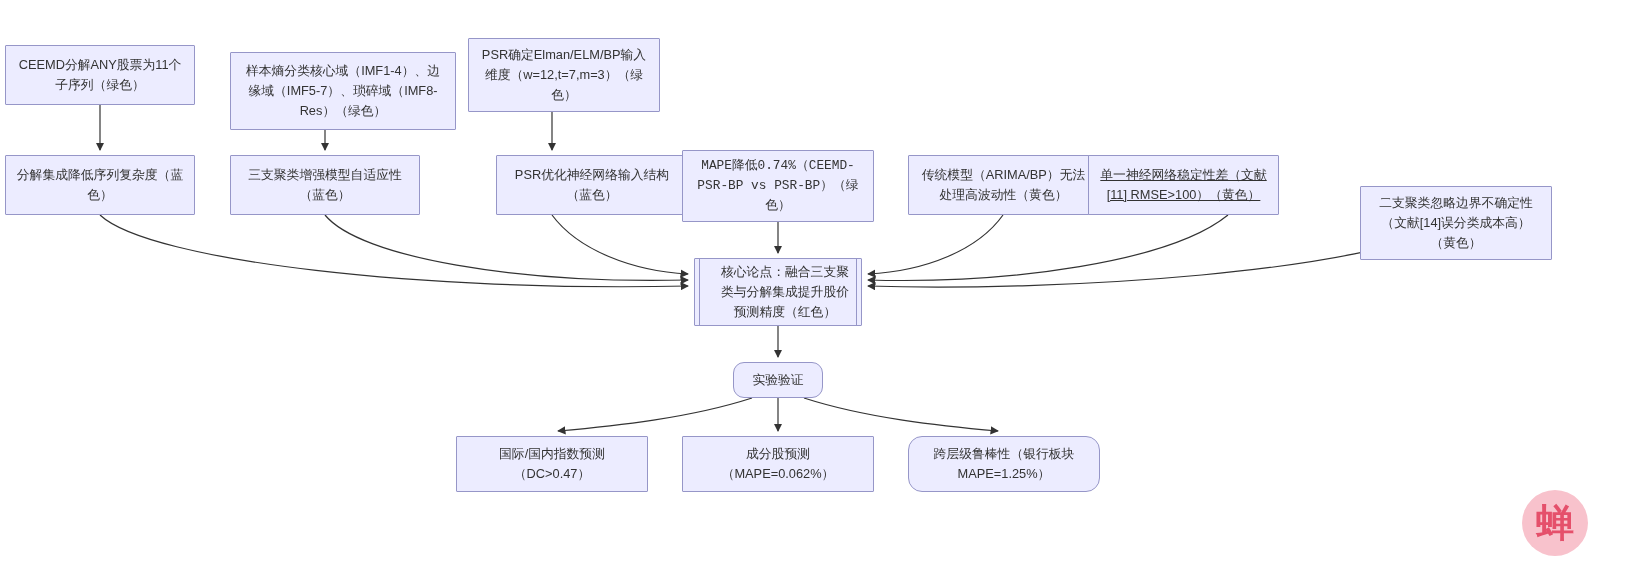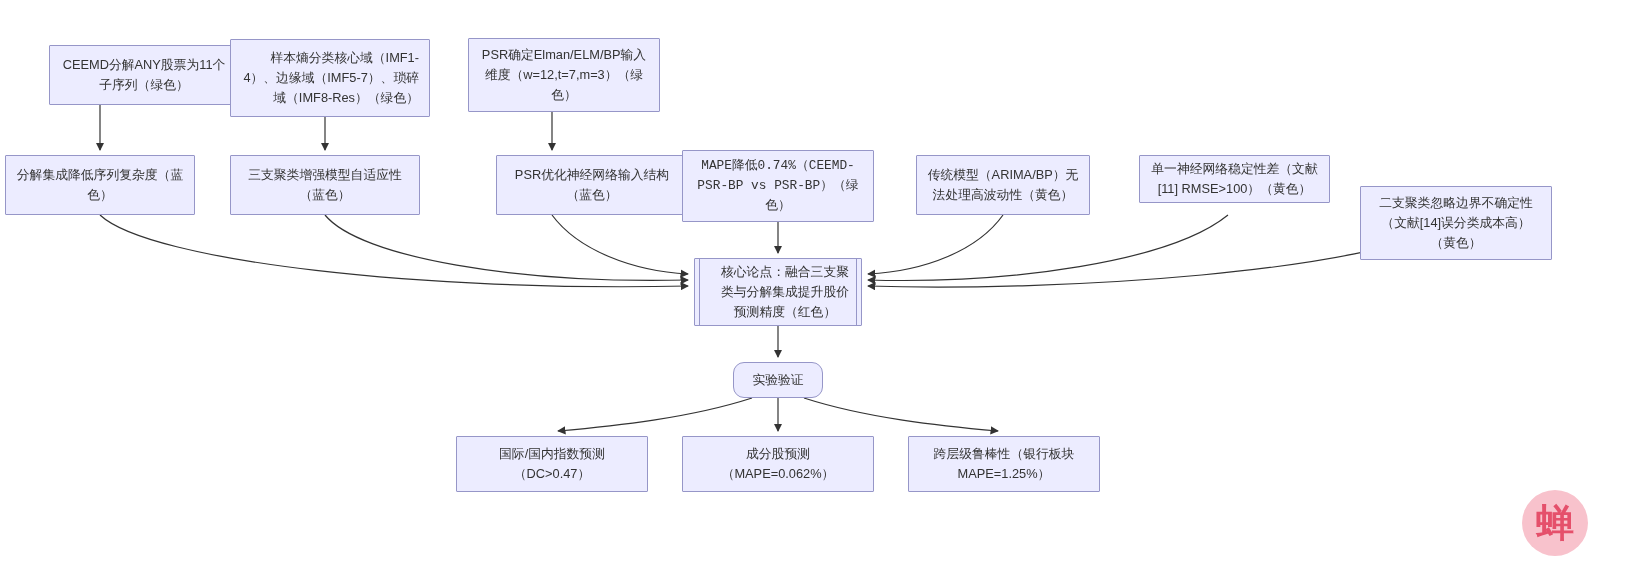--- a/index.html
+++ b/index.html
@@ -87,47 +87,47 @@
     <path d="M778,222 L778,253" marker-end="url(#arrowhead)"></path>
     <path d="M1003,215 C978,250 926,271 868,274" marker-end="url(#arrowhead)"></path>
     <path d="M1228,215 C1170,262 1010,284 868,280" marker-end="url(#arrowhead)"></path>
     <path d="M1455,222 C1370,272 1060,292 868,286" marker-end="url(#arrowhead)"></path>
     <path d="M778,326 L778,357" marker-end="url(#arrowhead)"></path>
     <path d="M752,398 C690,418 616,426 558,431" marker-end="url(#arrowhead)"></path>
     <path d="M778,398 L778,431" marker-end="url(#arrowhead)"></path>
     <path d="M804,398 C866,418 940,426 998,431" marker-end="url(#arrowhead)"></path>
   </svg>
 
-  <div class="node" style="left:5px;   top:45px;  width:190px; height:60px;margin-left:44px;">CEEMD分解ANY股票为11个子序列（绿色）</div>
+  <div class="node" style="left:5px;   top:45px;  width:190px; height:60px;">CEEMD分解ANY股票为11个子序列（绿色）</div>
 
-  <div class="node" style="left:230px; top:39px;  width:200px; height:78px;text-align:right;">样本熵分类核心域（IMF1-4）、边缘域（IMF5-7）、琐碎域（IMF8-Res）（绿色）</div>
+  <div class="node" style="left:230px; top:52px;  width:226px; height:78px;">样本熵分类核心域（IMF1-4）、边缘域（IMF5-7）、琐碎域（IMF8-Res）（绿色）</div>
 
   <div class="node" style="left:456px; top:38px;  width:192px; height:74px;margin-left:12px;">PSR确定Elman/ELM/BP输入维度（w=12,t=7,m=3）（绿色）</div>
 
   <div class="node" style="left:5px;   top:155px; width:190px; height:60px;">分解集成降低序列复杂度（蓝色）</div>
 
   <div class="node" style="left:230px; top:155px; width:190px; height:60px;">三支聚类增强模型自适应性（蓝色）</div>
 
   <div class="node" style="left:456px; top:155px; width:192px; height:60px;margin-left:40px;">PSR优化神经网络输入结构（蓝色）</div>
 
   <div class="node" style="left:682px; top:150px; width:192px; height:72px;font-family:Liberation Mono, monospace;">MAPE降低0.74%（CEEMD-PSR-BP vs PSR-BP）（绿色）</div>
 
-  <div class="node" style="left:908px; top:155px; width:174px; height:60px;margin-left:8px;">传统模型（ARIMA/BP）无法处理高波动性（黄色）</div>
+  <div class="node" style="left:908px; top:155px; width:191px; height:60px;">传统模型（ARIMA/BP）无法处理高波动性（黄色）</div>
 
-  <div class="node" style="left:1139px; top:155px; width:191px; height:48px;">单一神经网络稳定性差（文献[11] RMSE&gt;100）（黄色）</div>
+  <div class="node" style="left:1088px; top:155px; width:191px; height:60px;text-decoration:underline;">单一神经网络稳定性差（文献[11] RMSE&gt;100）（黄色）</div>
 
   <div class="node" style="left:1360px; top:148px; width:192px; height:74px;margin-top:38px;">二支聚类忽略边界不确定性（文献[14]误分类成本高）（黄色）</div>
 
   <div class="node node-core" style="left:694px; top:258px; width:168px; height:68px;padding-left:24px;">核心论点：融合三支聚类与分解集成提升股价预测精度（红色）</div>
 
   <div class="node" style="left:733px; top:362px; width:90px; height:36px;border-radius:11px;">实验验证</div>
 
   <div class="node" style="left:456px; top:436px; width:192px; height:56px;">国际/国内指数预测（DC&gt;0.47）</div>
 
   <div class="node" style="left:682px; top:436px; width:192px; height:56px;">成分股预测（MAPE=0.062%）</div>
 
-  <div class="node" style="left:908px; top:436px; width:192px; height:56px;">跨层级鲁棒性（银行板块MAPE=1.25%）</div>
+  <div class="node" style="left:908px; top:436px; width:192px; height:56px;border-radius:14px;">跨层级鲁棒性（银行板块MAPE=1.25%）</div>
 
   <div class="watermark">
     <span>蝉</span>
   </div>
 
 </div>
 
 </body></html>

